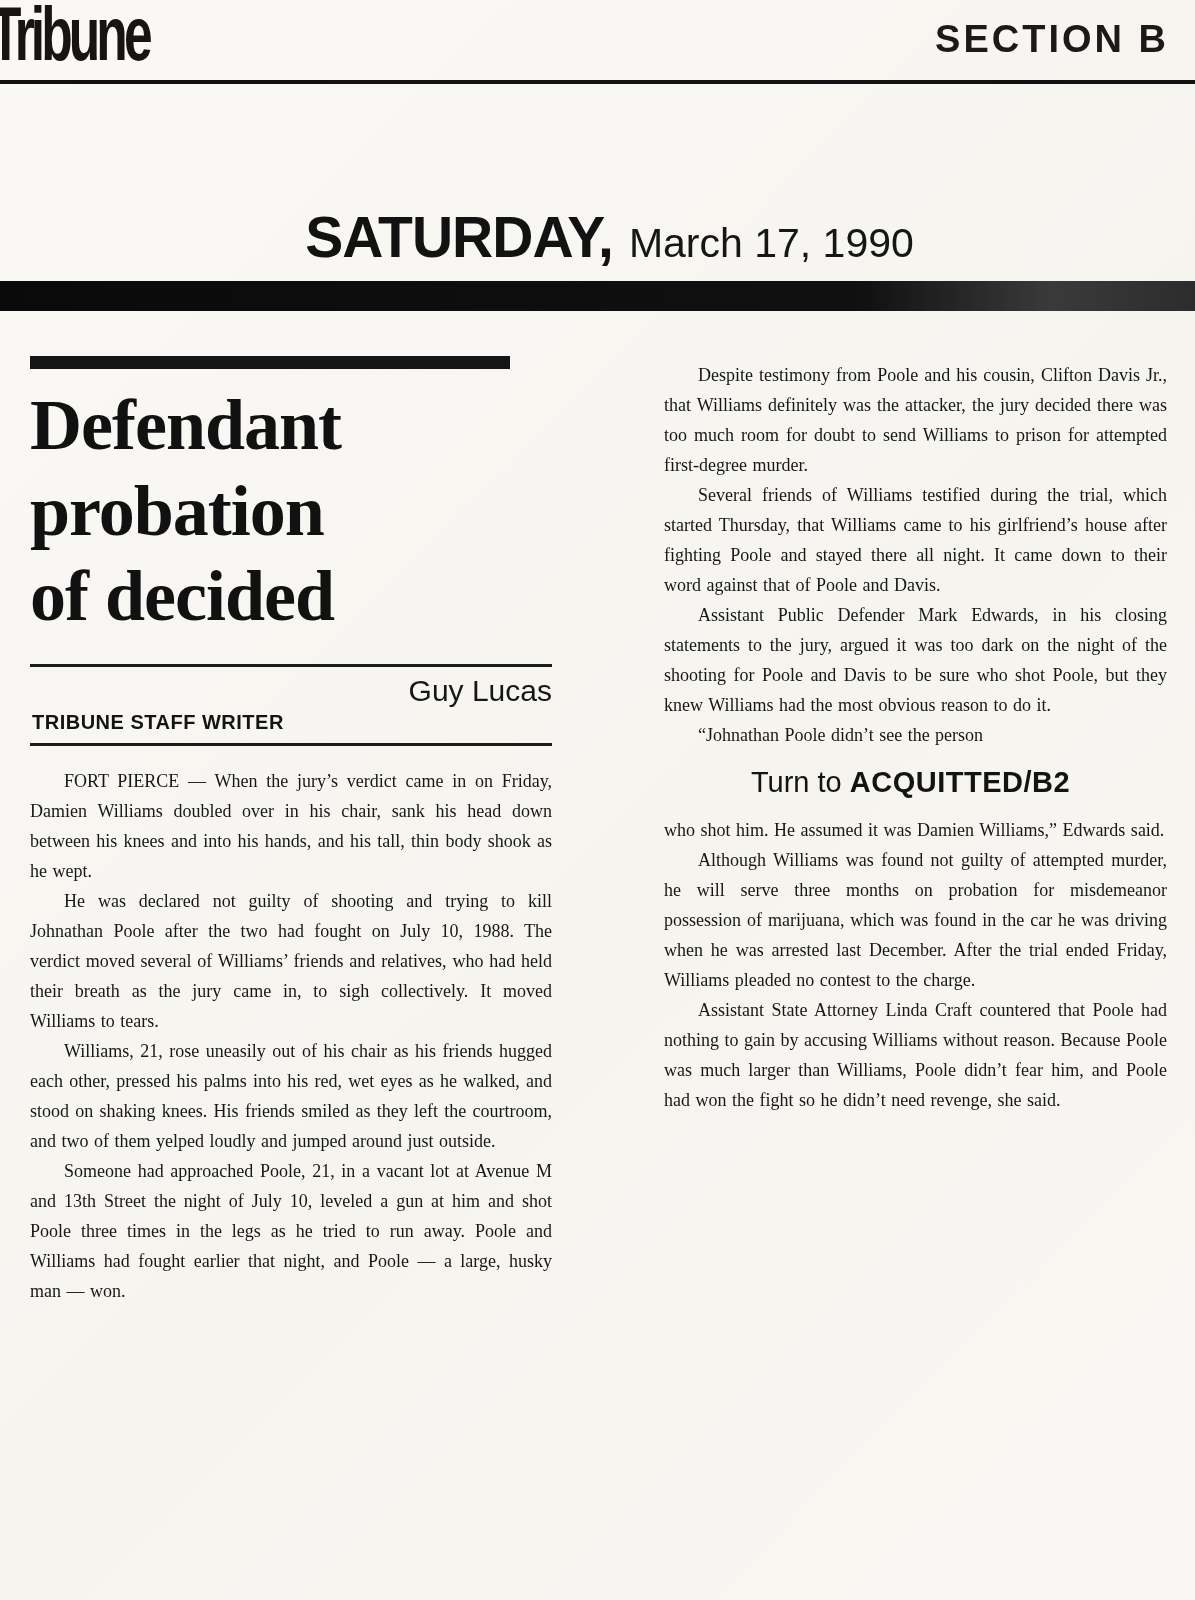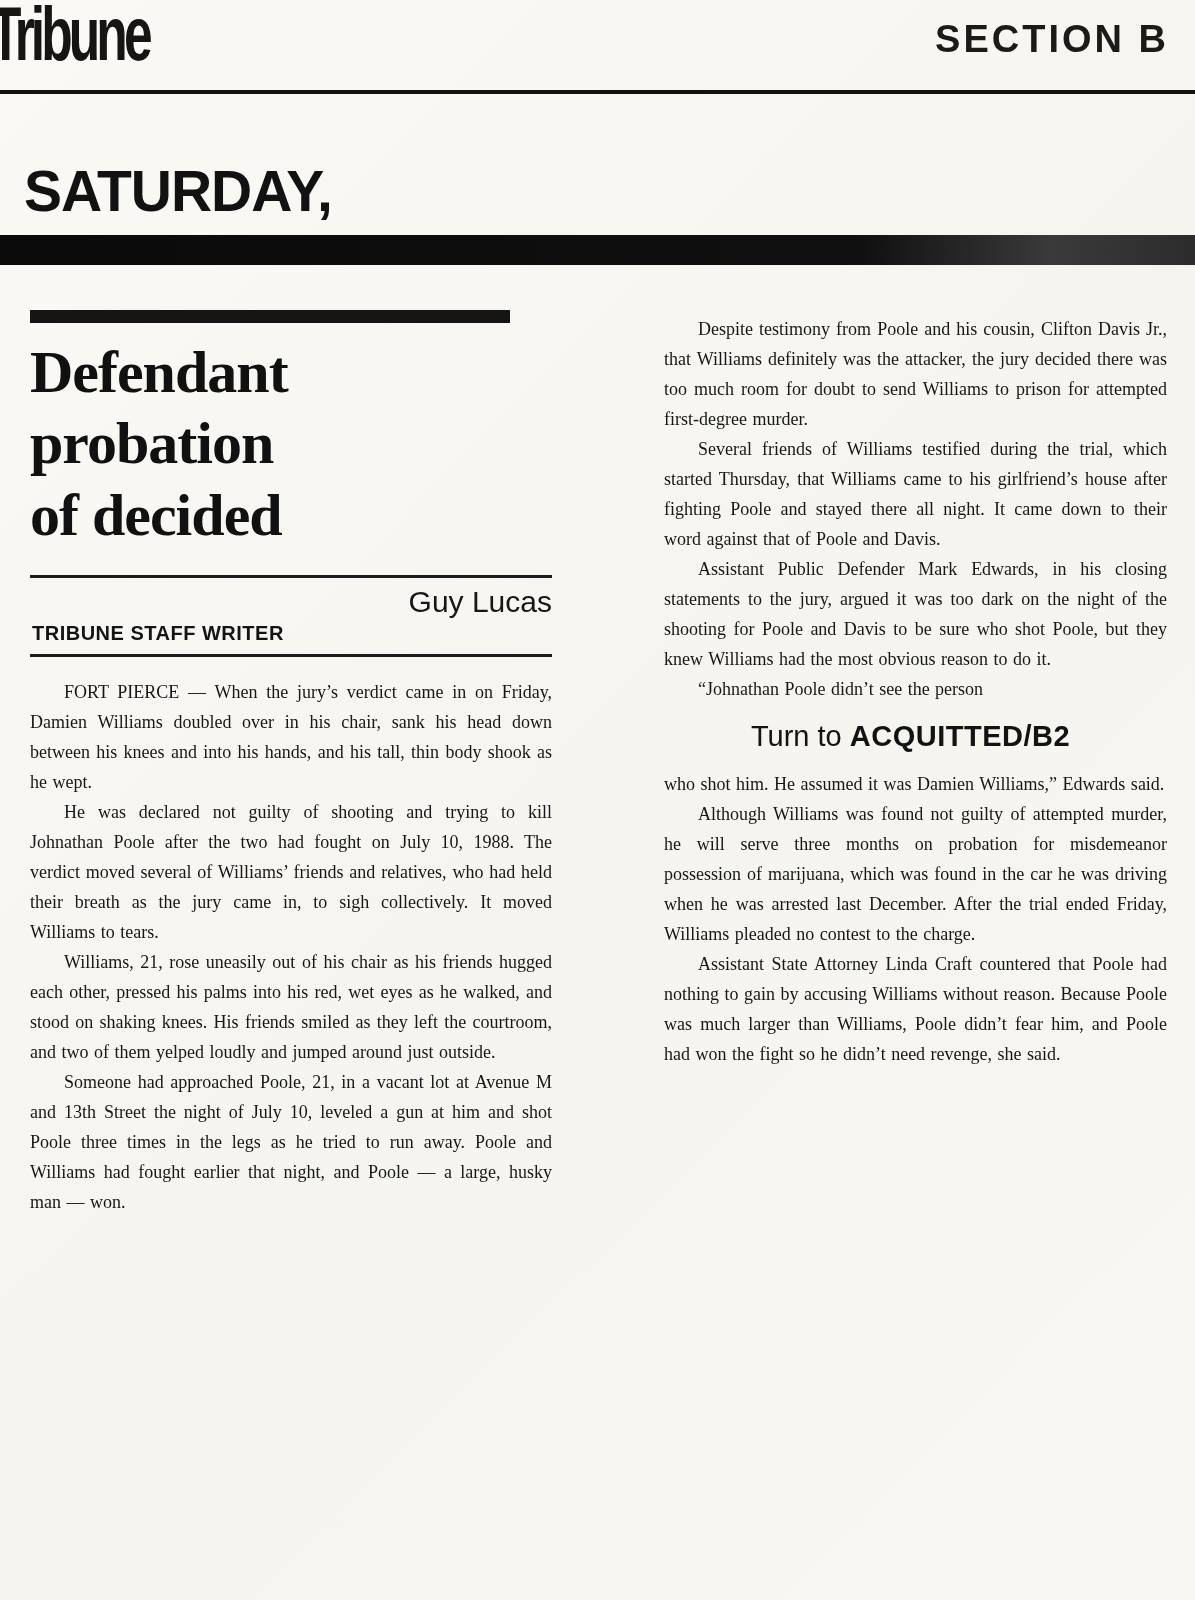--- a/index.html
+++ b/index.html
@@ -9,21 +9,21 @@
     width: 1195px;
     height: 1600px;
     margin: 0 auto;
     background: linear-gradient(135deg, #faf9f6 0%, #f5f4ef 55%, #f8f7f3 100%);
     color: #141414;
     overflow: hidden;
     font-family: "Liberation Serif", serif;
   }
 
   
-  .masthead { position: relative; height: 90px; }
+  .masthead { position: relative; height: 80px; }
   .logo {
     position: absolute;
     left: -10px; top: -4px;
     font-family: "Liberation Sans", sans-serif;
     font-weight: bold;
     font-size: 66px;
     line-height: 1;
     letter-spacing: -5px;
     transform: scale(0.78, 1.14);
     transform-origin: left top;
@@ -38,24 +38,25 @@
     letter-spacing: 3px;
     color: #1b1a18;
   }
   .masthead-rule {
     height: 0;
     border-top: 4px solid #121212;
   }
 
   
   .dateline {
-    margin: 64px 0 0 24px;
+    margin: 120px 0 0 24px;
     display: flex;
     align-items: baseline;
     font-family: "Liberation Sans", sans-serif;
+    justify-content: center;
   }
   .dateline .day {
     font-weight: bold;
     font-size: 57px;
     letter-spacing: -1px;
     color: #121212;
   }
   .dateline .date {
     font-size: 41px;
     margin-left: 16px;
@@ -79,21 +80,21 @@
 
   .kicker-bar {
     width: 480px;
     height: 13px;
     background: #151515;
     margin-bottom: 14px;
   }
   .headline {
     font-family: "Liberation Serif", serif;
     font-weight: bold;
-    font-size: 60px;
+    font-size: 72px;
     line-height: 1.19;
     letter-spacing: -1px;
     color: #111;
     margin-bottom: 24px;
   }
   .byline-block {
     border-top: 3px solid #1c1c1c;
     border-bottom: 3px solid #1c1c1c;
     padding: 7px 0 9px 2px;
     margin-bottom: 20px;
@@ -136,20 +137,21 @@
 <div class="page">
 
   <header class="masthead">
     <div class="logo">Tribune</div>
     <div class="section-label">SECTION B</div>
   </header>
   <div class="masthead-rule"></div>
 
   <div class="dateline">
     <span class="day">SATURDAY,</span>
+    <span class="date">March 17, 1990</span>
   </div>
   <div class="full-bar"></div>
 
   <main class="columns">
 
     <section class="col col-left">
       <div class="kicker-bar"></div>
       <h1 class="headline"><span>Defendant</span><br><span>probation</span><br><span>of decided</span></h1>
 
       <div class="byline-block">

